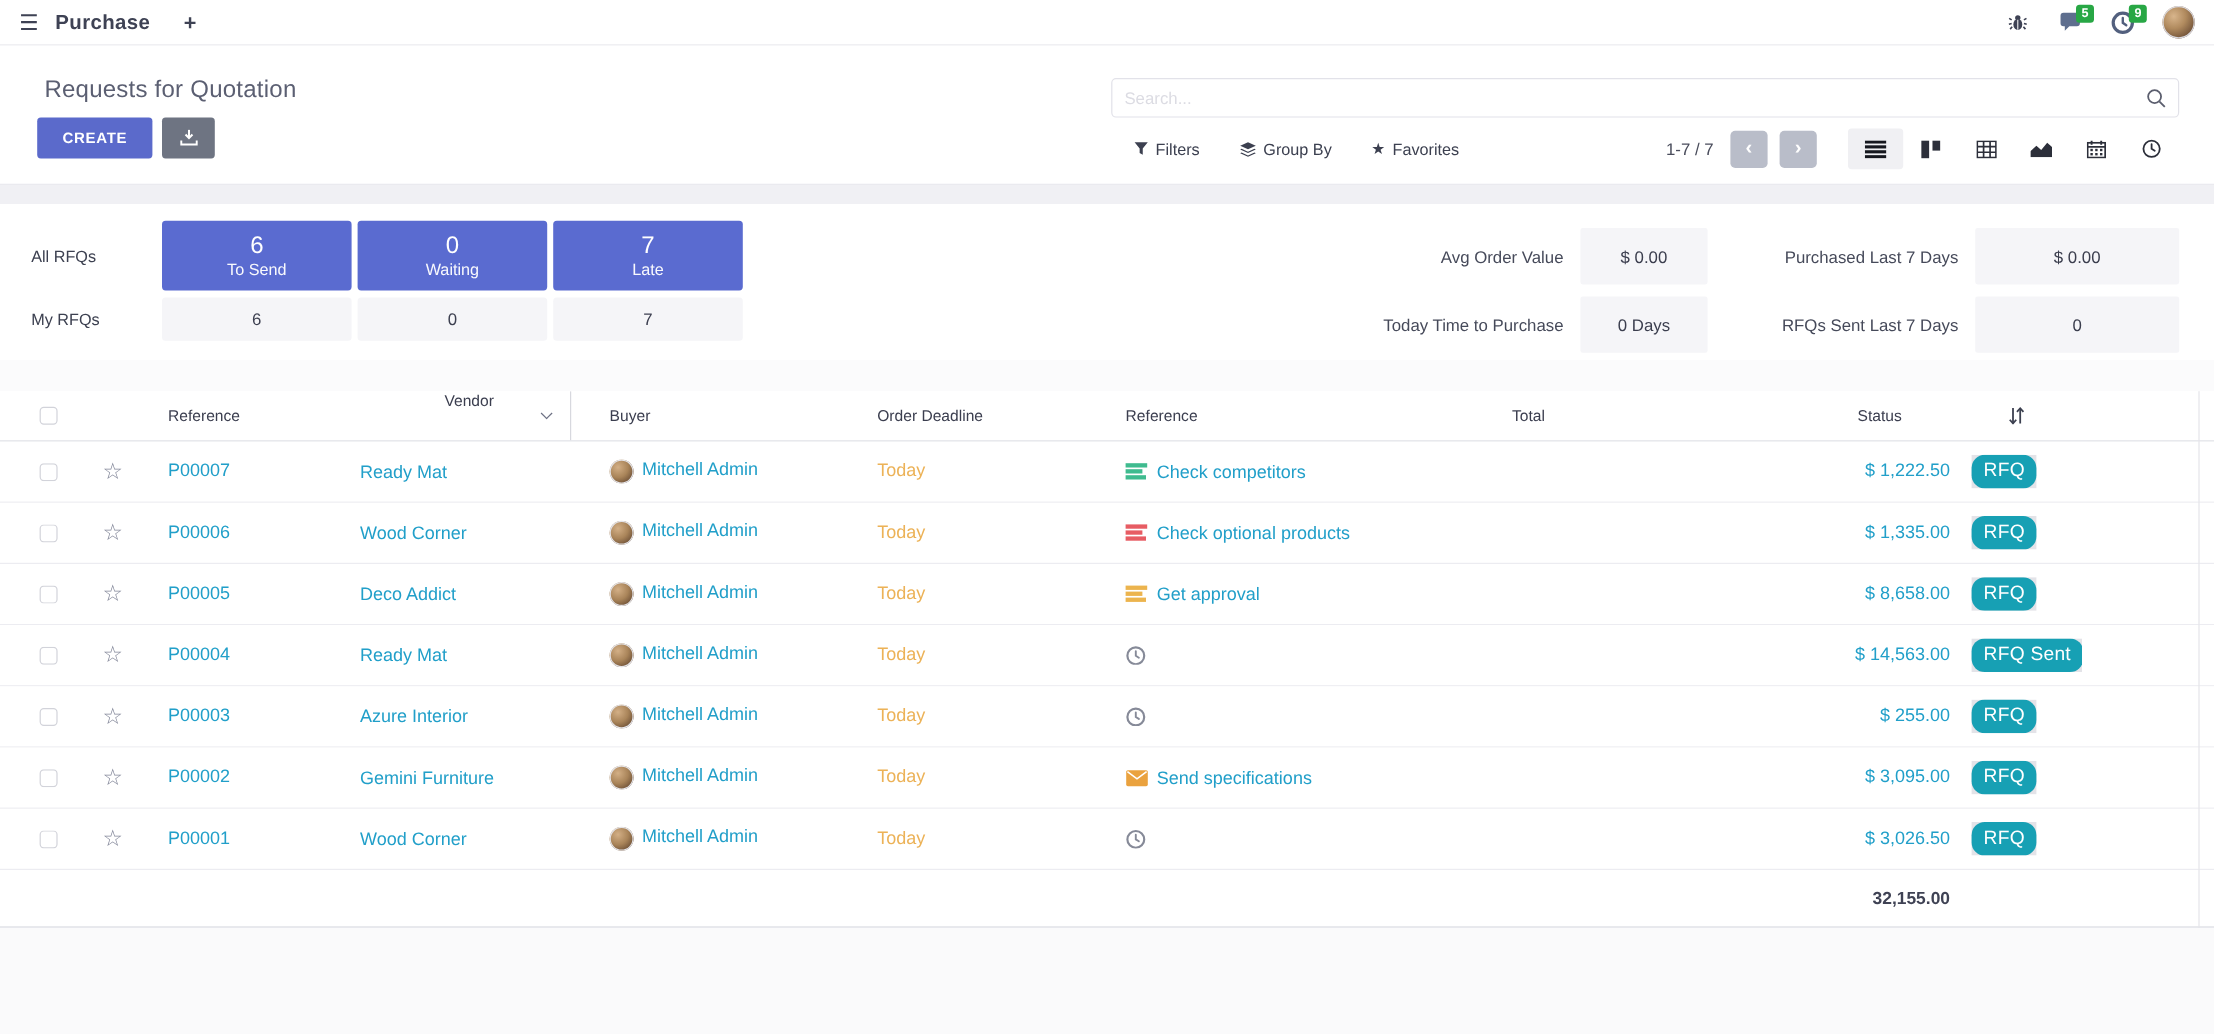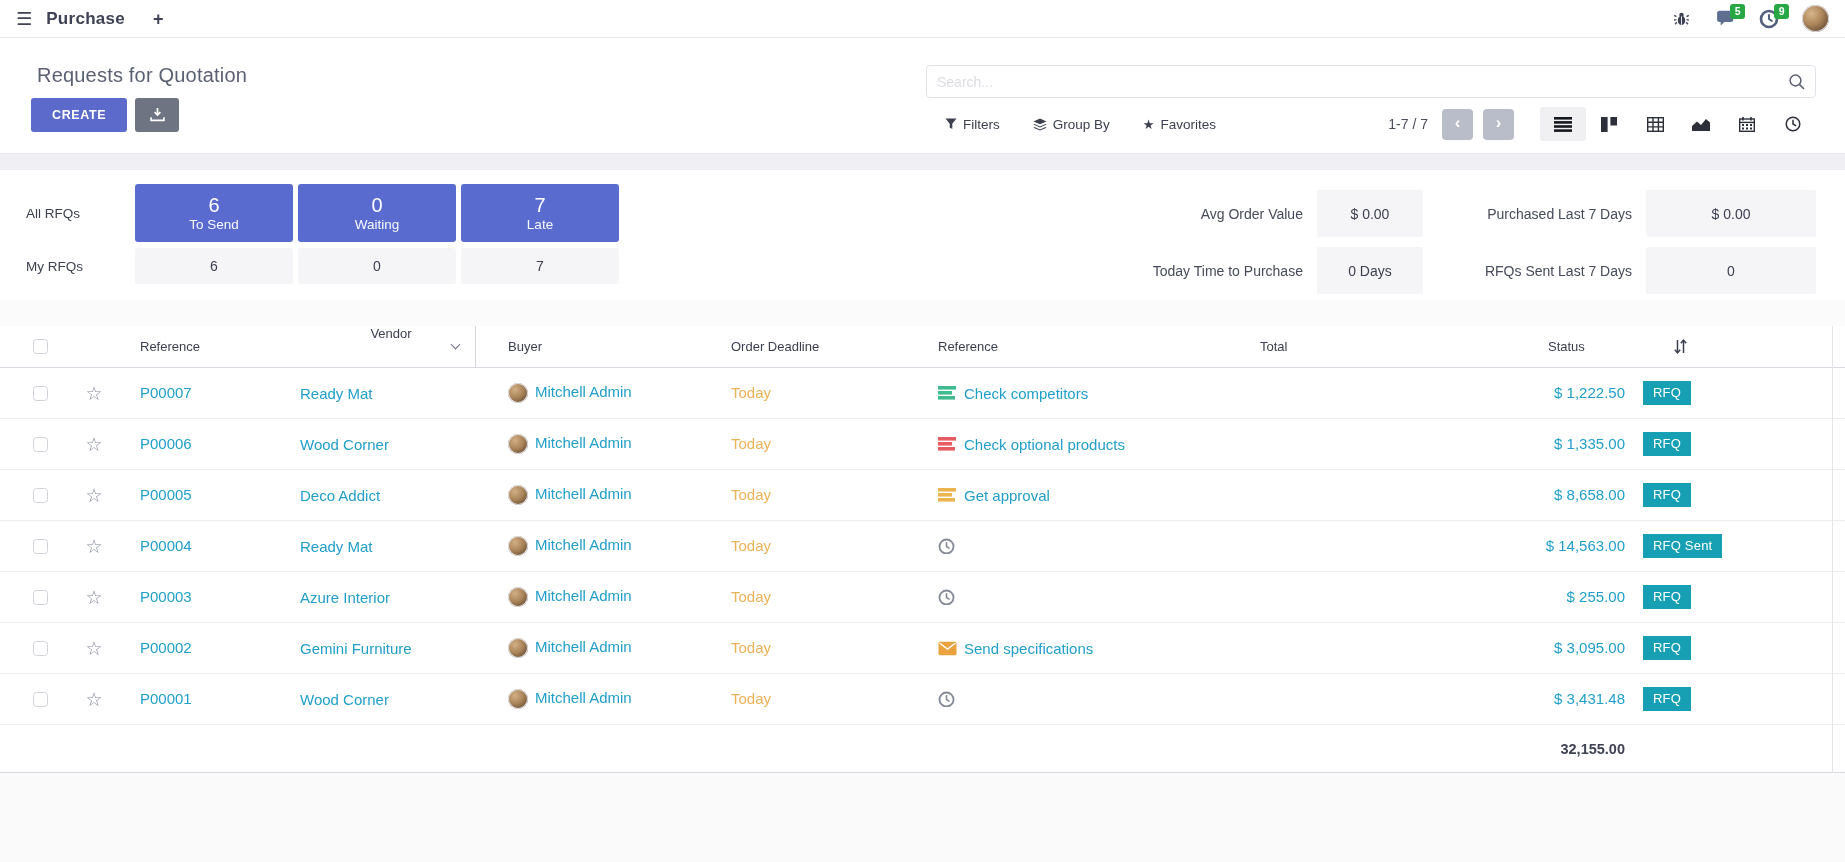--- a/index.html
+++ b/index.html
@@ -117,22 +117,22 @@
   .c-act[data-type^="list"] .bars { display:inline-block; }
   .c-act[data-type="list-green"] { color:#3fbb8f; }
   .c-act[data-type="list-red"]   { color:#e75c63; }
   .c-act[data-type="list-yellow"]{ color:#ecb44e; }
   .c-act[data-type="mail"]       { color:#eaa23e; }
   .c-act[data-type="clock"] .clock-i { display:inline-block; }
   .c-act[data-type="mail"] .mail-i   { display:inline-block; }
 
   
   .badge-wrap { display:inline-block; background:#e3e3e8; line-height:0; }
-  .pill { display:inline-block; background:#17a0b4; color:#fff; font-size:13px; font-weight:500;
-    border-radius:0; padding:4px 10px; line-height:1.2; letter-spacing:.2px; }
+  .pill { display:inline-block; background:#17a0b4; color:#fff; font-size:16px; font-weight:500;
+    border-radius:11px; padding:4px 10px; line-height:1.2; letter-spacing:.2px; }
 
   .trow-total { height:48px; border-bottom:1px solid #dadbe2; }
   .sum { font-weight:700; color:#3f4254; font-size:14.5px; }
   .below { height:104px; background:#fafafb; }
 
   svg { display:block; }
 </style>
 </head>
 <body>
 
@@ -549,21 +549,21 @@
 
         <svg class="clock-i" width="17" height="17" viewBox="0 0 16 16">
             <circle cx="8" cy="8" r="6.6" fill="none" stroke="#868a98" stroke-width="1.7"></circle>
             <path d="M8 4.4 V8 L10.4 9.5" fill="none" stroke="#868a98" stroke-width="1.5" stroke-linecap="round"></path>
           </svg>
 
       </span>
       <a class="link"></a>
     </div>
     <div class="td c-src"></div>
-    <div class="td c-total"><span class="amount">$ 3,431.48</span></div>
+    <div class="td c-total"><span class="amount">$ 3,026.50</span></div>
     <div class="td c-status"><span class="badge-wrap"><span class="pill">RFQ</span></span></div>
     <div class="td c-end"></div>
   </div>
 
   <div class="tr trow-total">
     <div class="td"></div>
       <div class="td"></div>
       <div class="td"></div>
       <div class="td"></div>
     <div class="td"></div>

